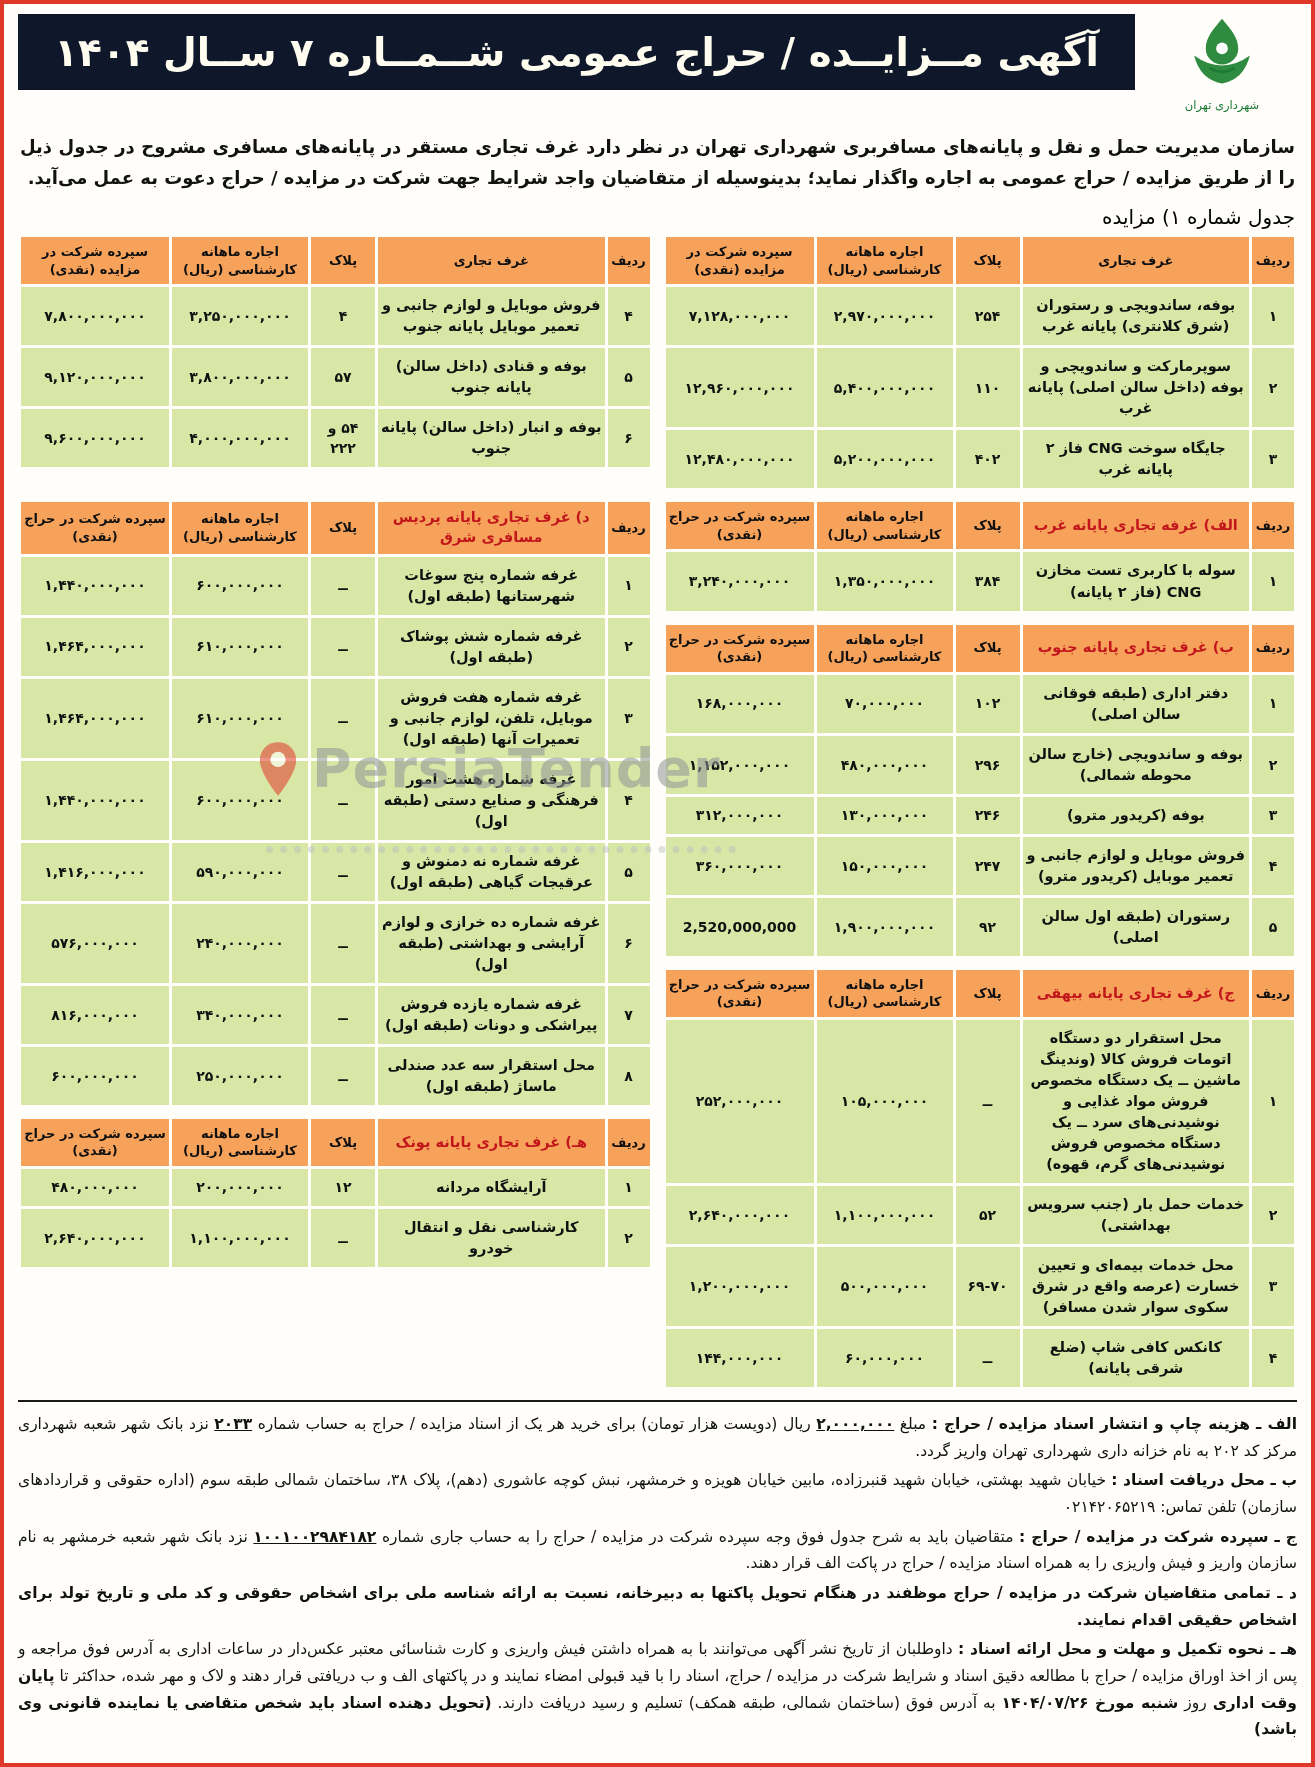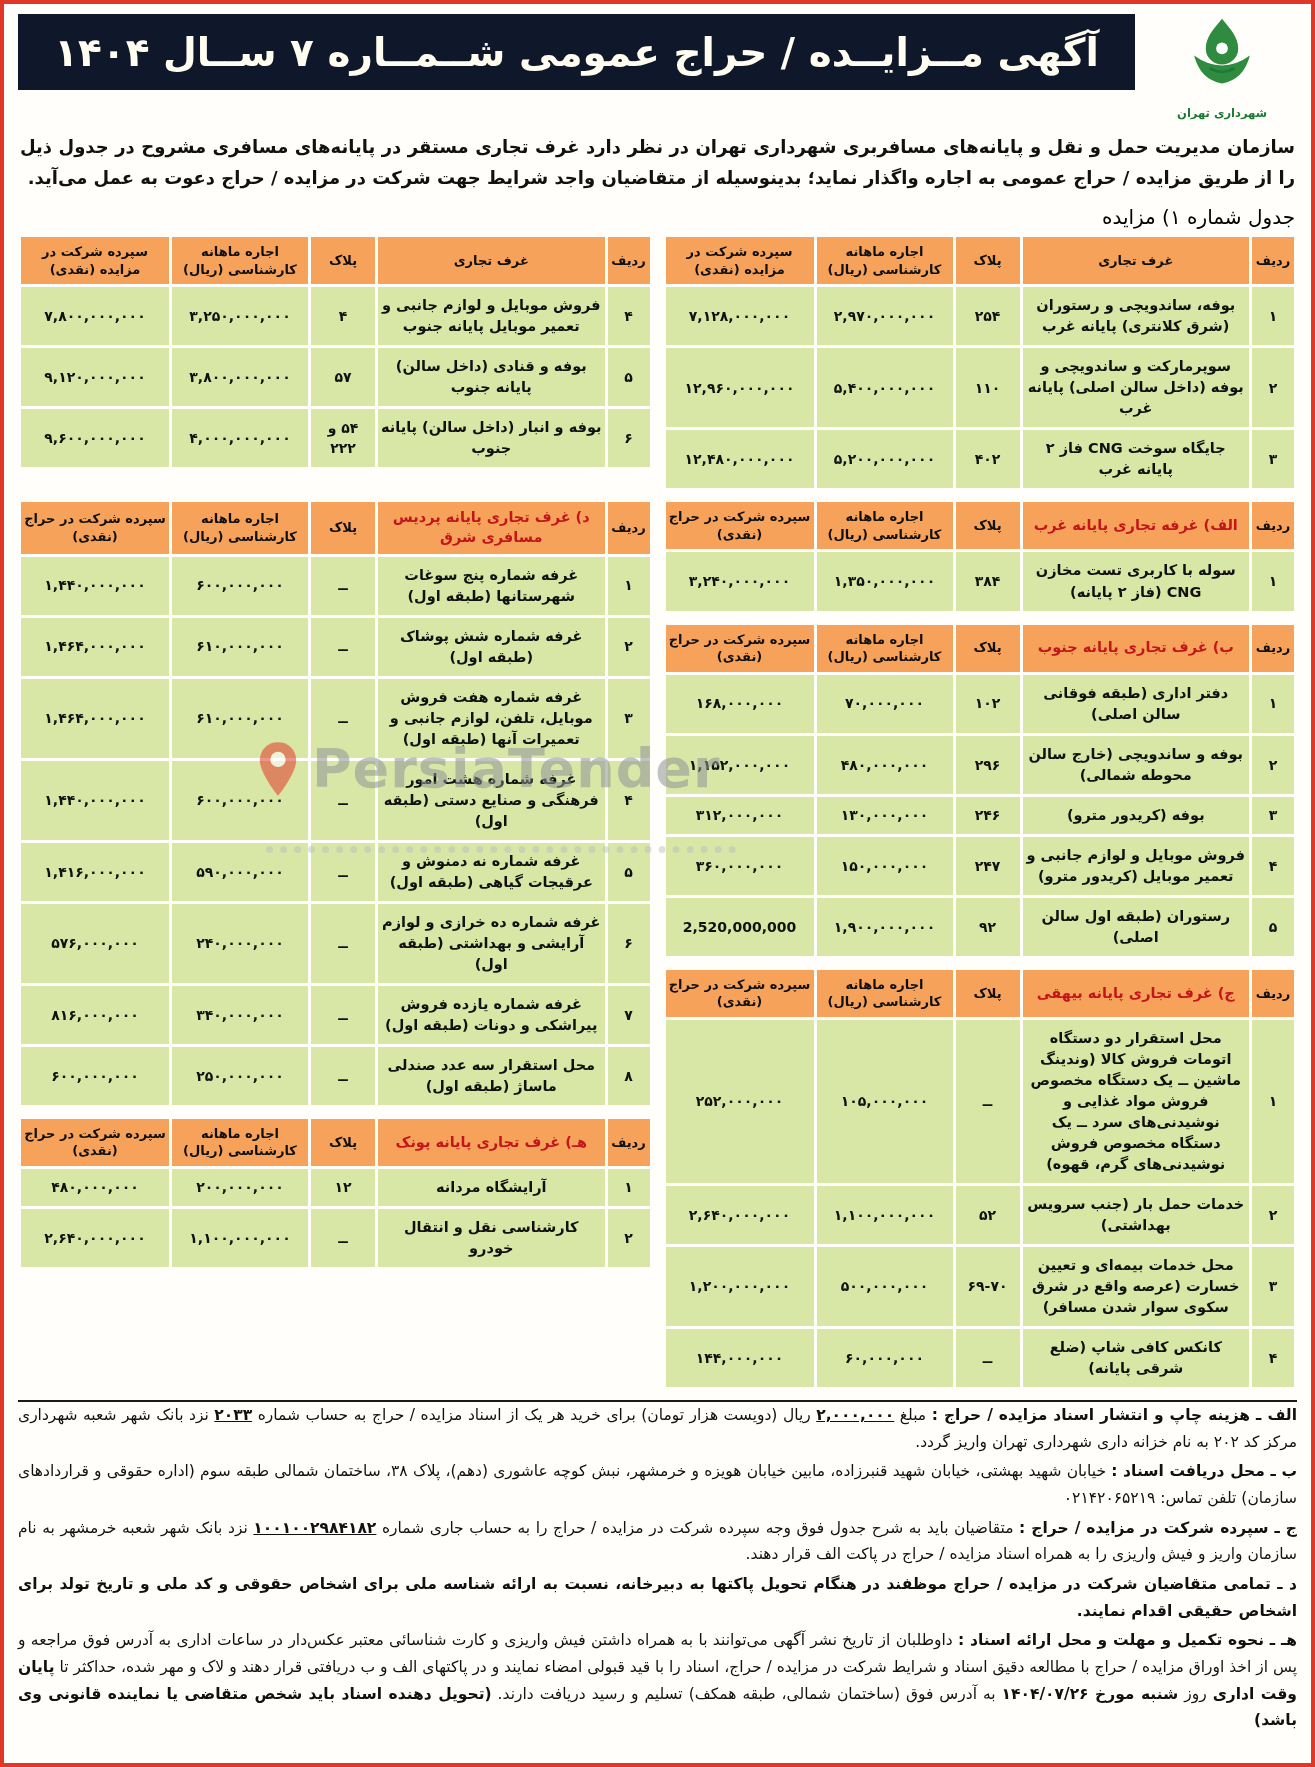--- a/index.html
+++ b/index.html
@@ -4,37 +4,37 @@
 <style>
   *{margin:0;padding:0;box-sizing:border-box}
   html,body{background:#ffffff}
   body{width:1315px;font-family:"DejaVu Sans","Liberation Sans",sans-serif;color:#111}
   .page{position:relative;width:1315px;height:1767px;border:4px solid #df3828;background:#fffefa;
         padding:10px 14px 14px;direction:rtl;overflow:hidden}
   
   .hdr{display:flex;align-items:flex-start;gap:12px;margin-bottom:6px}
   .logo{width:150px;min-height:112px;display:flex;flex-direction:column;align-items:center;padding-top:2px}
   .logo svg{width:72px;height:72px}
-  .logo .cap{color:#1c7a35;font-weight:bold;font-size:11.5px;line-height:1.3;text-align:center;margin-top:18px}
+  .logo .cap{color:#1c7a35;font-weight:normal;font-size:11.5px;line-height:1.3;text-align:center;margin-top:10px}
   .band{flex:1;background:#0f172a;height:76px;display:flex;align-items:center;justify-content:center}
   .band .t{color:#fffdf0;font-size:39px;font-weight:bold;white-space:nowrap}
   
   .intro{font-size:18px;font-weight:bold;line-height:1.7;text-align:justify;margin:0 2px 12px}
   
   .sect-title{font-size:20px;font-weight:normal;margin:4px 2px 5px;color:#000}
   .cols2{display:flex;gap:10px;align-items:flex-start}
   .cols2>div{flex:1;min-width:0}
   table.g{width:100%;border-collapse:separate;border-spacing:3px;table-layout:fixed;margin-bottom:8px}
   .g th{background:#f6a25b;font-size:13px;font-weight:bold;padding:6px 2px;line-height:1.35;color:#101010;text-align:center;vertical-align:middle}
   .g th.sec{color:#c3161c;font-size:14.5px}
   .g td{background:#d9e7a6;font-weight:bold;font-size:14px;color:#111;text-align:center;vertical-align:middle;padding:8px 3px;line-height:1.45}
   .g td.shop{font-size:14.5px}
   col.w-no{width:42px}col.w-plak{width:64px}col.w-rent{width:136px}col.w-dep{width:148px}
   
-  .notes{border-top:2px solid #1a1a1a;margin-top:2px;font-size:15.5px;line-height:1.72;text-align:justify}
+  .notes{border-top:2px solid #1a1a1a;margin-top:2px;padding-top:9px;font-size:15.5px;line-height:1.72;text-align:justify}
   .notes p{margin-bottom:3px}
   .lbl{font-weight:bold}
   .u{font-weight:bold;text-decoration:underline}
   .boldp{font-weight:bold}
   
   .wm{position:absolute;top:733px;left:252px;display:flex;align-items:center;gap:12px;direction:ltr;
       opacity:.55;pointer-events:none;z-index:5}
   .wm .txt{font-size:54px;font-weight:bold;color:#8f9296;letter-spacing:1px;font-family:"DejaVu Sans",sans-serif}
   .wm svg{width:44px;height:58px}
   .wm2{position:absolute;top:842px;left:262px;width:470px;border-top:7px dotted #b9bcc0;opacity:.45;pointer-events:none;z-index:5}

